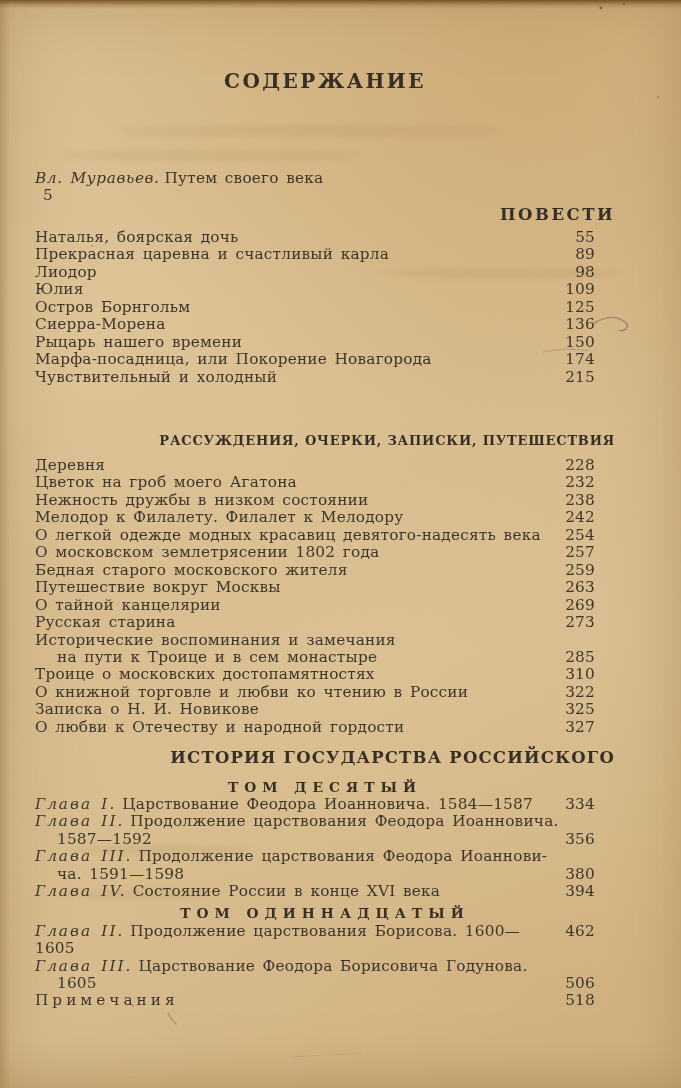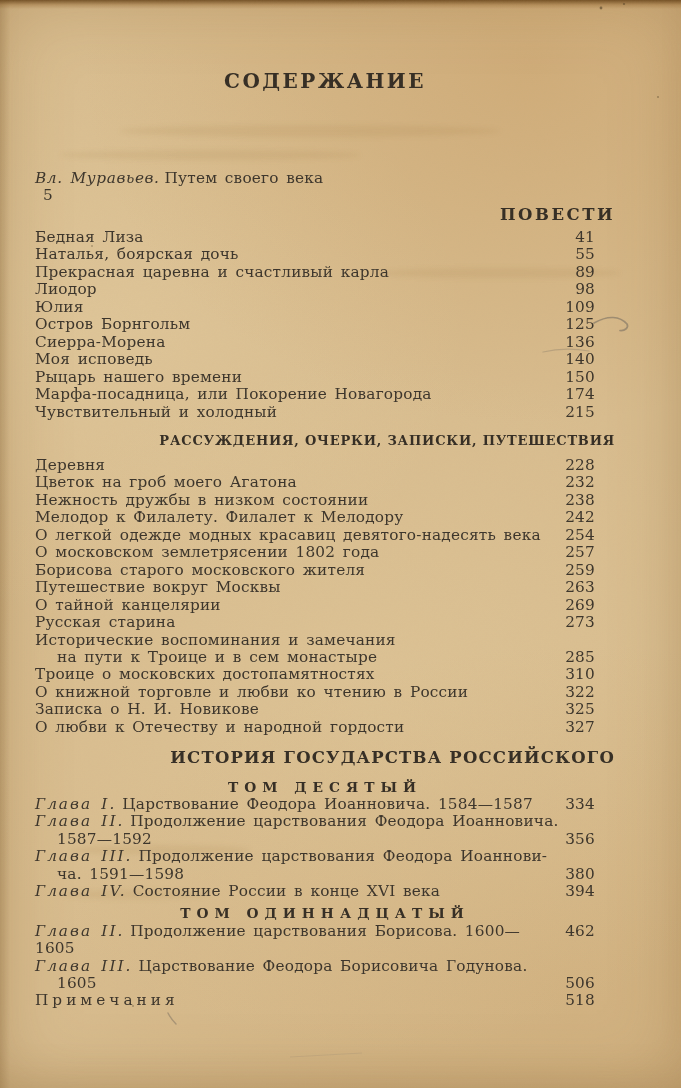--- a/index.html
+++ b/index.html
@@ -77,24 +77,20 @@
   <h1 class="page-title">СОДЕРЖАНИЕ</h1>
 
   <div class="row intro-row">
     <span class="entry-text"><i class="author">Вл. Муравьев.</i><span>Путем своего века</span></span>
     <span class="pagenum">5</span>
   </div>
 
   <h2 class="sec-heading" id="h-sec0">ПОВЕСТИ</h2>
   <div class="list" id="list-sec0">
       <div class="row">
-        <span class="entry-text">Бедная Лиза</span>
-        <span class="pagenum">41</span>
-      </div>
-      <div class="row">
         <span class="entry-text">Наталья, боярская дочь</span>
         <span class="pagenum">55</span>
       </div>
       <div class="row">
         <span class="entry-text">Прекрасная царевна и счастливый карла</span>
         <span class="pagenum">89</span>
       </div>
       <div class="row">
         <span class="entry-text">Лиодор</span>
         <span class="pagenum">98</span>
@@ -105,24 +101,20 @@
       </div>
       <div class="row">
         <span class="entry-text">Остров Борнгольм</span>
         <span class="pagenum">125</span>
       </div>
       <div class="row">
         <span class="entry-text">Сиерра-Морена</span>
         <span class="pagenum">136</span>
       </div>
       <div class="row">
-        <span class="entry-text">Моя исповедь</span>
-        <span class="pagenum">140</span>
-      </div>
-      <div class="row">
         <span class="entry-text">Рыцарь нашего времени</span>
         <span class="pagenum">150</span>
       </div>
       <div class="row">
         <span class="entry-text">Марфа-посадница, или Покорение Новагорода</span>
         <span class="pagenum">174</span>
       </div>
       <div class="row">
         <span class="entry-text">Чувствительный и холодный</span>
         <span class="pagenum">215</span>
@@ -149,21 +141,21 @@
       </div>
       <div class="row">
         <span class="entry-text">О легкой одежде модных красавиц девятого-надесять века</span>
         <span class="pagenum">254</span>
       </div>
       <div class="row">
         <span class="entry-text">О московском землетрясении 1802 года</span>
         <span class="pagenum">257</span>
       </div>
       <div class="row">
-        <span class="entry-text">Борисова старого московского жителя</span>
+        <span class="entry-text">Бедная старого московского жителя</span>
         <span class="pagenum">259</span>
       </div>
       <div class="row">
         <span class="entry-text">Путешествие вокруг Москвы</span>
         <span class="pagenum">263</span>
       </div>
       <div class="row">
         <span class="entry-text">О тайной канцелярии</span>
         <span class="pagenum">269</span>
       </div>

